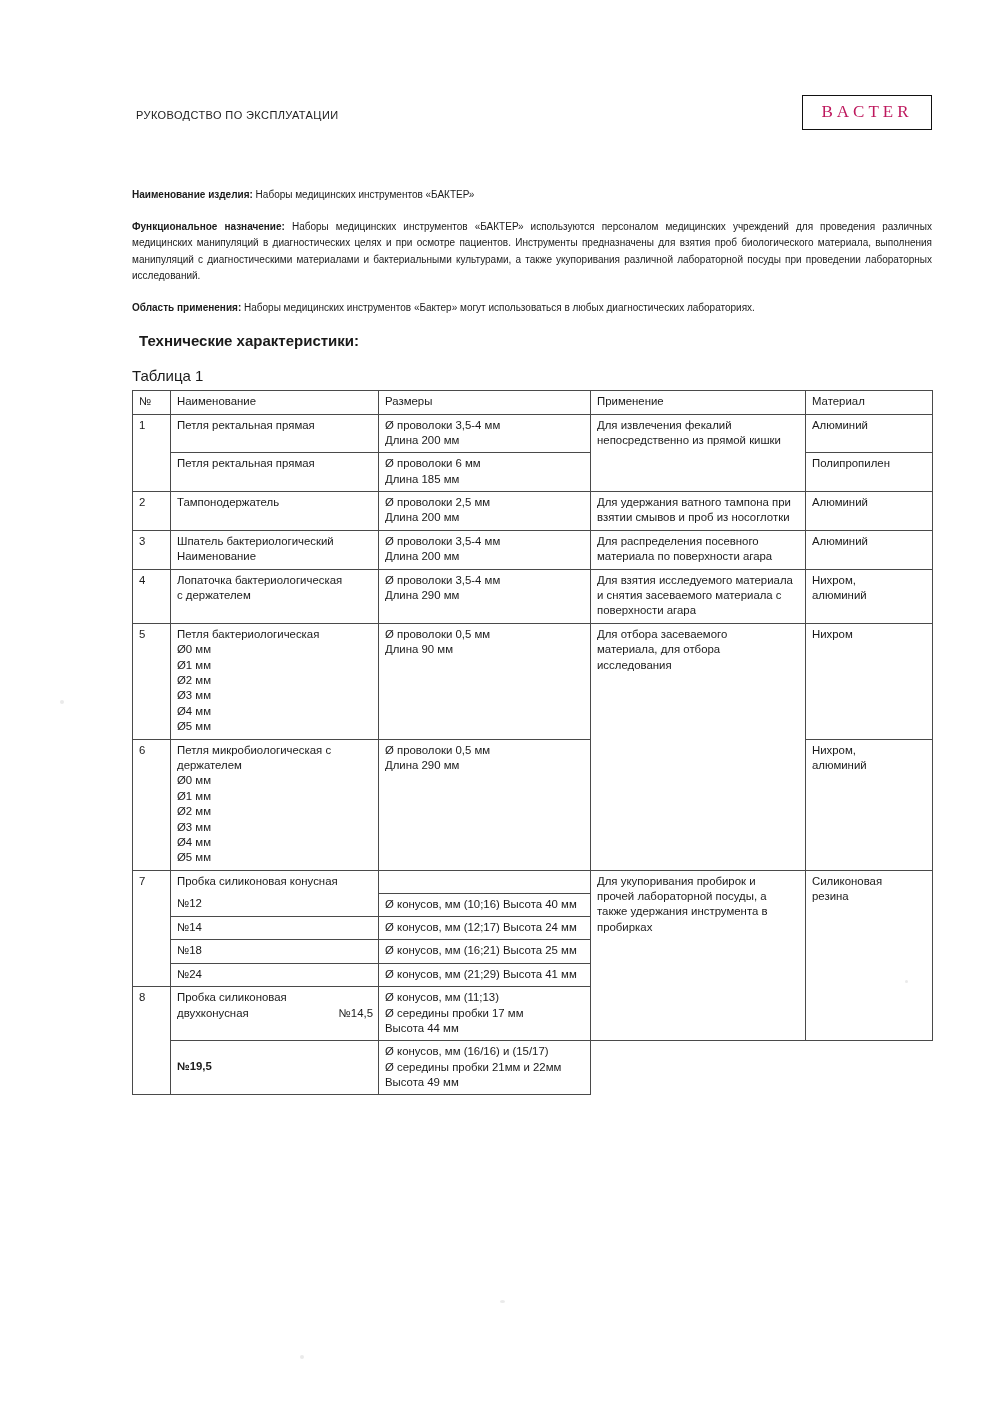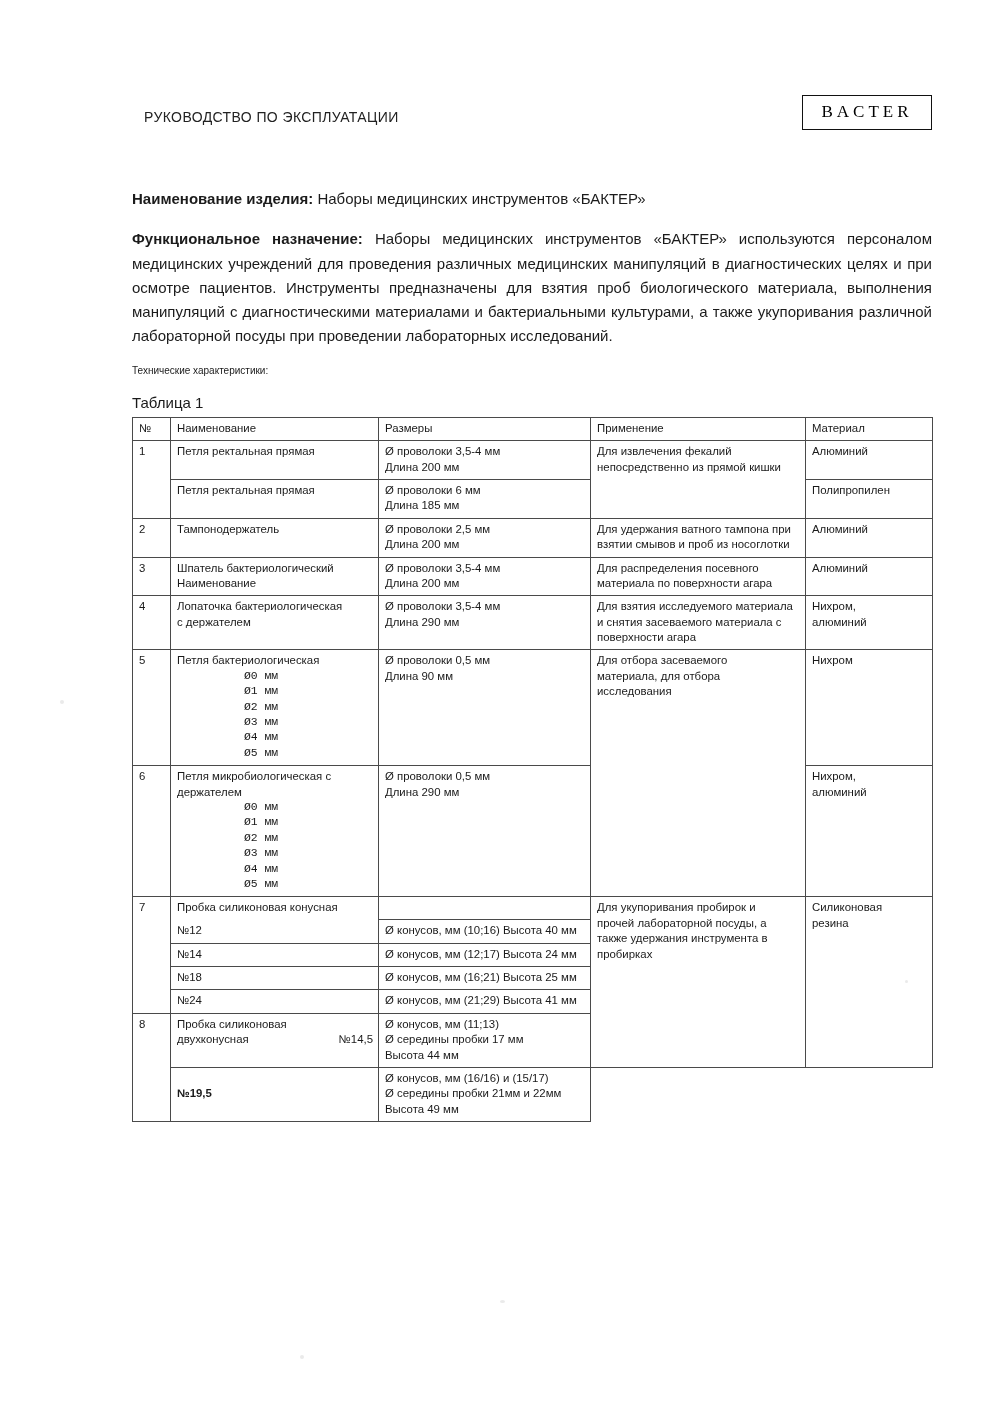--- a/index.html
+++ b/index.html
@@ -28,58 +28,58 @@
     top: 0;
     width: 800px;
   }
   .header-row {
     position: relative;
     height: 70px;
     margin-top: 95px;
   }
   .doc-kicker {
     position: absolute;
-    left: 12px;
+    left: 4px;
     top: 14px;
-    font-size: 14px;
+    font-size: 11px;
     letter-spacing: 0.4px;
     color: #222;
   }
   .logo-box {
     position: absolute;
     right: 0;
     top: 0;
     border: 1.6px solid #111;
     padding: 6px 14px 7px 14px;
     width: 130px;
     text-align: center;
     box-sizing: border-box;
   }
   .logo-text {
     font-size: 17px;
     letter-spacing: 4px;
     font-weight: 500;
-    color: #000000;
+    color: #be185d;
     font-family: "Liberation Serif", serif;
   }
   .para {
-    font-size: 15px;
+    font-size: 10px;
     line-height: 1.62;
     text-align: justify;
     margin: 8px 0 16px 0;
     color: #1b1b1b;
   }
   .para b, .lead {
     font-weight: bold;
   }
   .p-name { margin-top: 22px; }
   .p-section-title {
-    font-size: 10px;
-    font-weight: normal;
-    margin: 0 0 18px 0;
+    font-size: 15px;
+    font-weight: bold;
+    margin: 0 0 18px 7px;
   }
   .table-caption {
     font-size: 15px;
     margin: 0 0 6px 0;
   }
   table.spec {
     border-collapse: collapse;
     width: 800px;
     table-layout: fixed;
     font-size: 11.4px;
@@ -99,23 +99,22 @@
   .col-name { width: 208px; }
   .col-size { width: 212px; }
   .col-use { width: 215px; }
   .col-mat { width: 127px; }
   .nb { border: none !important; }
   .no-top { border-top: none !important; }
   .no-bottom { border-bottom: none !important; }
   .right { text-align: left; }
   .indent-right {
     display: block;
-    text-align: center;
+    text-align: left;
     padding-right: 28px;
-    font-family: Liberation Mono, monospace;
   }
   .sizes-list div { white-space: nowrap; }
   .mid { vertical-align: middle; margin-top: 28px; }
   .speck {
     position: absolute;
     background: #d8d8d8;
     border-radius: 50%;
     opacity: 0.55;
   }
 </style>
@@ -134,20 +133,23 @@
     </div>
 
     <p class="para p-name">
       <b>Наименование изделия:</b><span> Наборы медицинских инструментов «БАКТЕР»</span>
     </p>
 
     <p class="para">
       <b>Функциональное назначение:</b><span> Наборы медицинских инструментов «БАКТЕР» используются  персоналом медицинских учреждений для проведения различных медицинских манипуляций в диагностических целях и при осмотре пациентов. Инструменты предназначены для взятия проб биологического материала, выполнения манипуляций с диагностическими материалами и бактериальными культурами, а также укупоривания различной лабораторной посуды при проведении лабораторных исследований.</span>
     </p>
 
+    <p class="para">
+      <b>Область применения:</b><span>  Наборы медицинских инструментов «Бактер» могут использоваться в любых диагностических лабораториях.</span>
+    </p>
 
     <p class="p-section-title">Технические характеристики:</p>
 
     <p class="table-caption">Таблица 1</p>
 
     <table class="spec">
       <colgroup>
         <col class="col-num">
           <col class="col-name">
           <col class="col-size">

